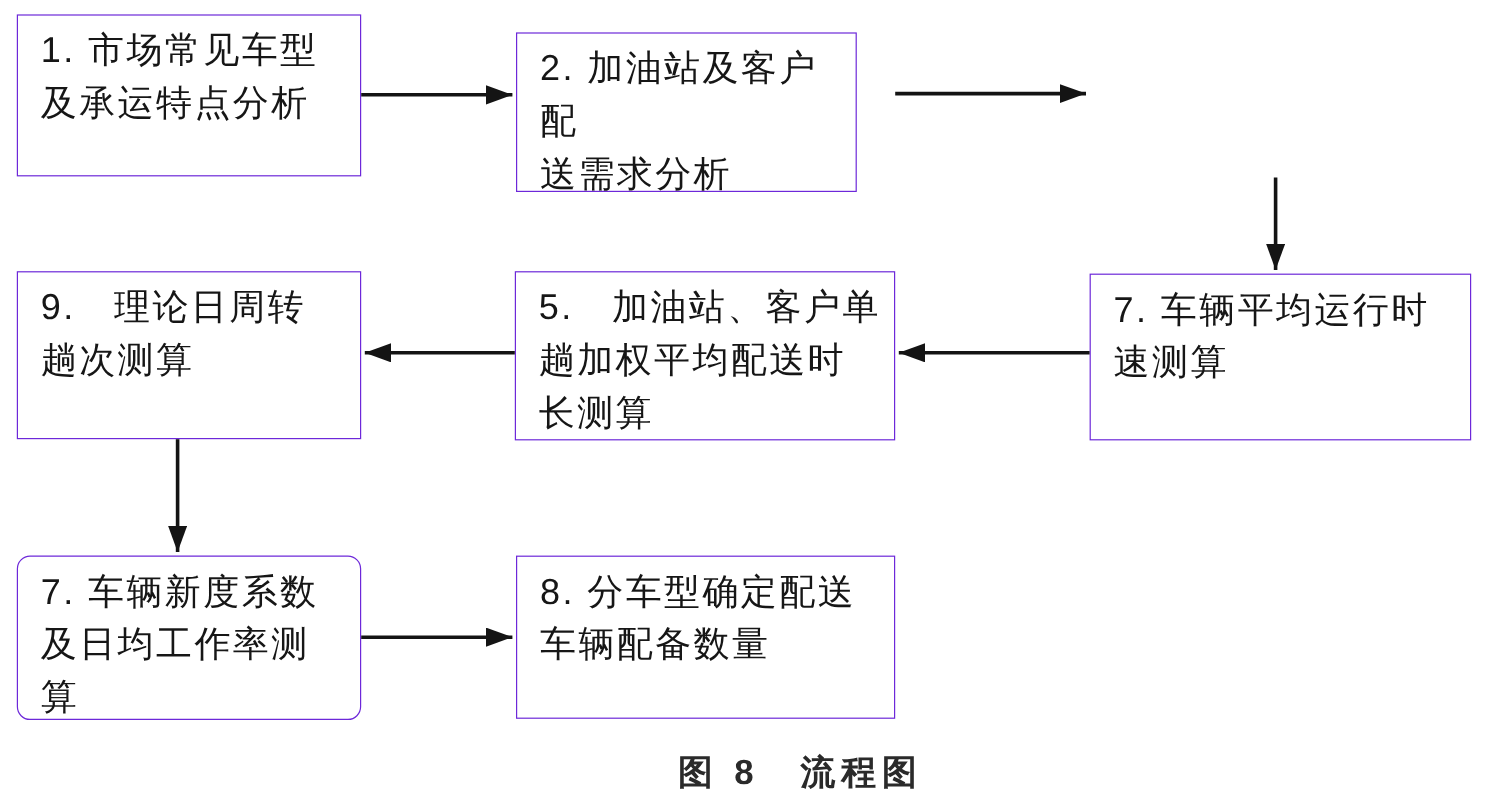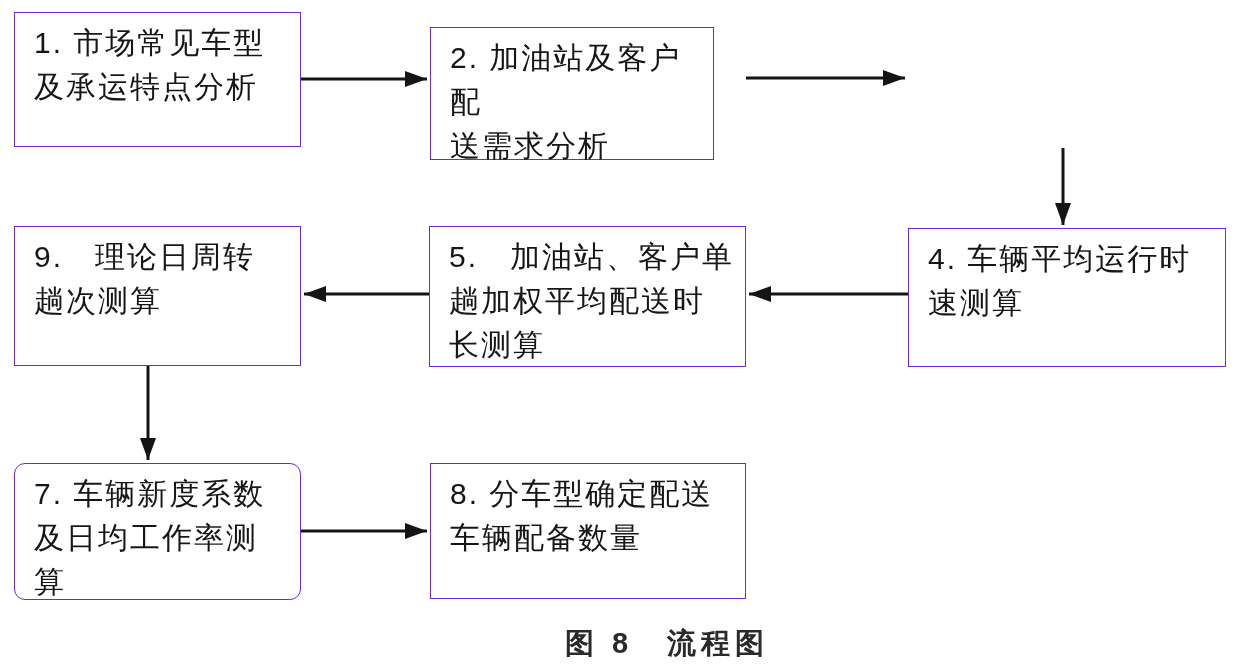--- a/index.html
+++ b/index.html
@@ -62,21 +62,21 @@
 </style>
 </head>
 <body>
 
 <div id="stage">
 
   <div class="node" id="node-1">1. 市场常见车型
 及承运特点分析</div>
   <div class="node" id="node-2">2. 加油站及客户配
 送需求分析</div>
-  <div class="node" id="node-4">4. 车辆平均运行时
+  <div class="node" id="node-4">7. 车辆平均运行时
 速测算</div>
   <div class="node" id="node-5">5.　加油站、客户单
 趟加权平均配送时
 长测算</div>
   <div class="node" id="node-6">9.　理论日周转
 趟次测算</div>
   <div class="node" id="node-7">7. 车辆新度系数
 及日均工作率测
 算</div>
   <div class="node" id="node-8">8. 分车型确定配送

